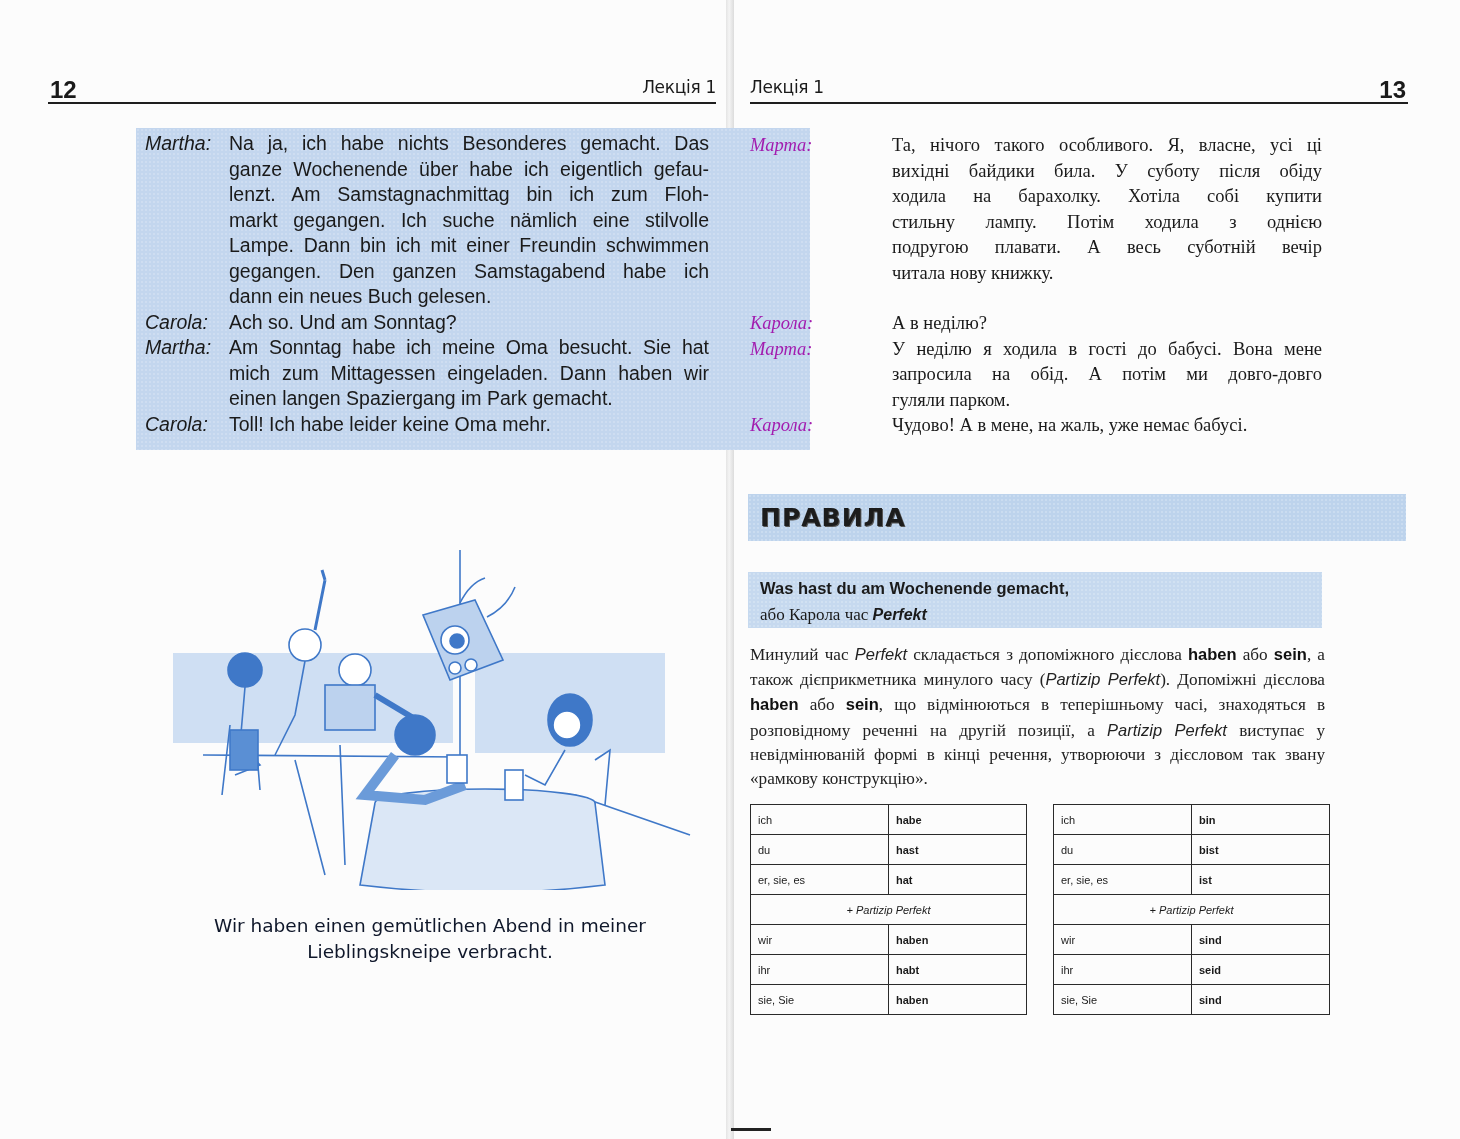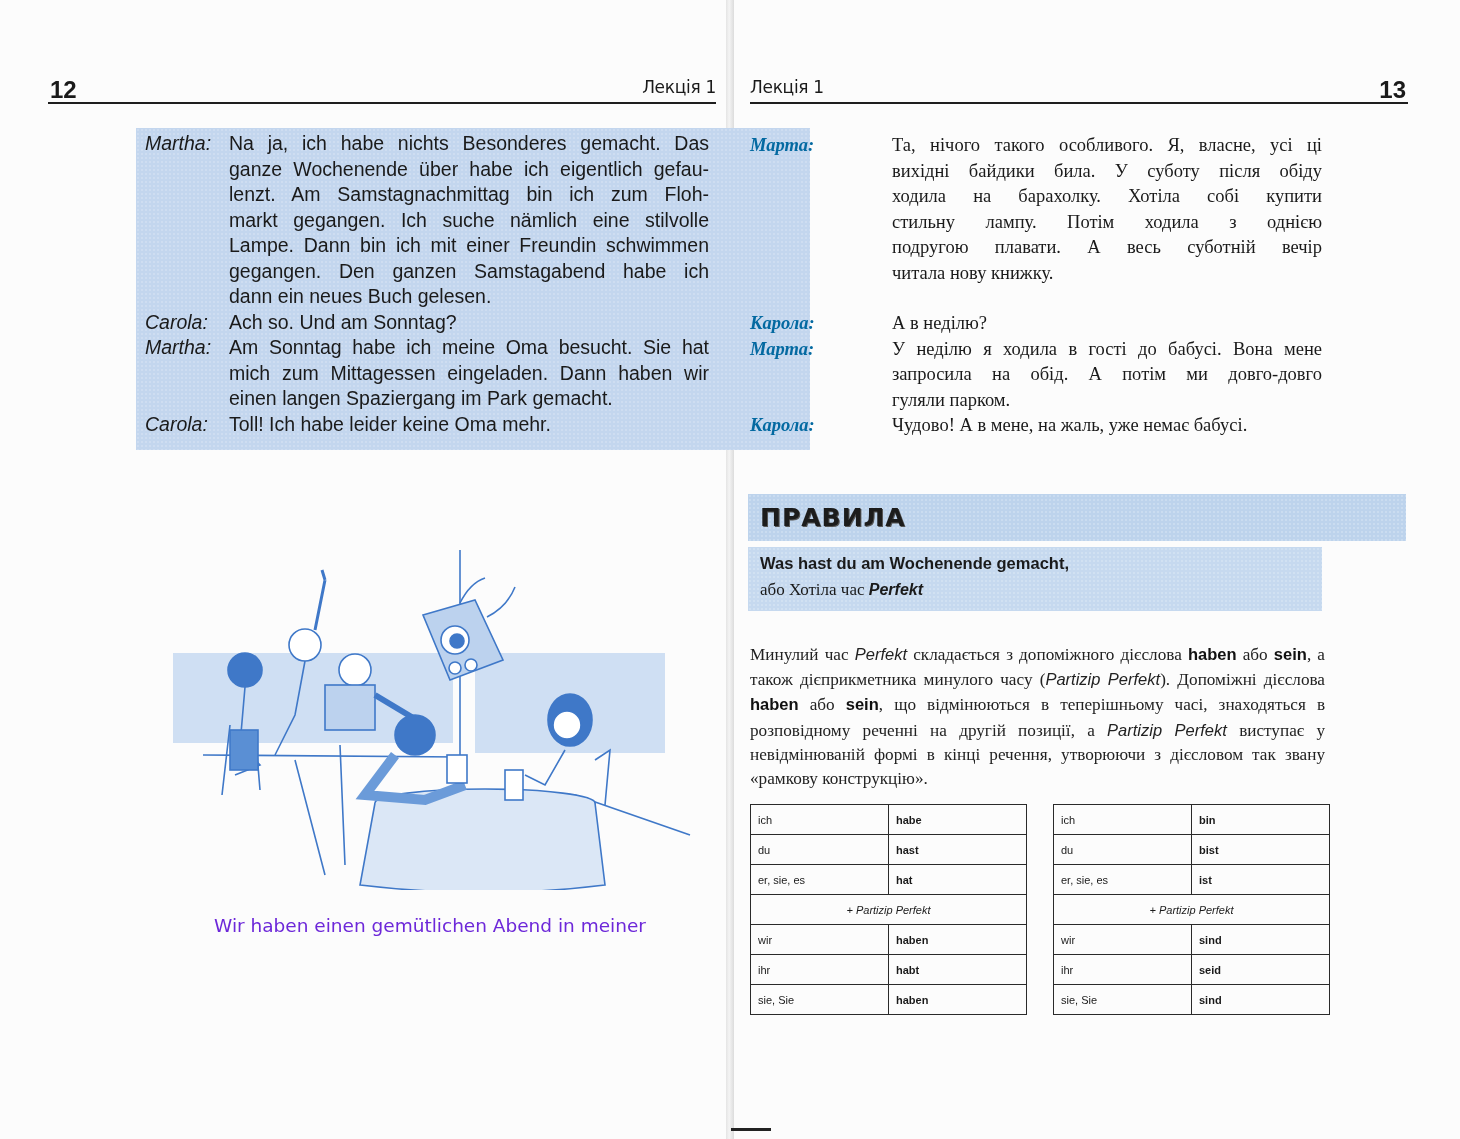--- a/index.html
+++ b/index.html
@@ -32,38 +32,38 @@
       background-size: 4px 4px;
     }
     .dl-line { position: absolute; left: 0; font-size: 19.5px; line-height: 25.5px; }
     .dl-speaker { position: absolute; left: 9px; width: 86px; font-style: italic; }
     .dl-text { position: absolute; left: 93px; width: 480px; text-align: justify; text-align-last: justify; }
     .dl-text.last { text-align-last: left; }
 
     
     .ua-dialog { position: absolute; left: 750px; top: 133px; width: 575px; font-family: "Liberation Serif", serif; font-size: 18.5px; line-height: 25.5px; }
     .ua-line { position: absolute; left: 0; width: 575px; }
-    .ua-speaker { position: absolute; left: 0; width: 140px; font-style: italic; color: #0369a1; font-weight: bold; }
+    .ua-speaker { position: absolute; left: 0; width: 140px; font-style: italic; color: #a21caf; }
     .ua-text { position: absolute; left: 142px; width: 430px; text-align: justify; text-align-last: justify; }
     .ua-text.last { text-align-last: left; }
 
     
     .rules-banner {
       position: absolute; left: 748px; top: 494px; width: 658px; height: 47px;
       background: #bdd3ec;
       background-image: radial-gradient(rgba(255,255,255,0.2) 1px, transparent 1px);
       background-size: 4px 4px;
     }
     .rules-title {
       position: absolute; left: 12px; top: 9px; font-family: "DejaVu Sans", sans-serif; font-weight: bold; font-size: 25px;
       color: #1c1c1c; letter-spacing: 1px;
       text-shadow: 1px 1px 0 #555;
     }
     .sub-banner {
-      position: absolute; left: 748px; top: 547px; width: 574px; height: 64px;
+      position: absolute; left: 748px; top: 572px; width: 574px; height: 56px;
       background: #c6d9ef;
       background-image: radial-gradient(rgba(255,255,255,0.2) 1px, transparent 1px);
       background-size: 4px 4px;
     }
     .sub-l1 { position: absolute; left: 12px; top: 7px; font-weight: bold; font-size: 16.5px; }
     .sub-l2 { position: absolute; left: 12px; top: 33px; font-family: "Liberation Serif", serif; font-size: 17px; }
     .sub-l2 i { font-family: "Liberation Sans", sans-serif; font-weight: bold; font-style: italic; font-size: 16px; }
 
     .explain {
       position: absolute; left: 750px; top: 642px; width: 575px;
@@ -80,21 +80,21 @@
     .conj td.pron { width: 130px; }
     .conj td.verb { width: 130px; font-weight: bold; }
     .conj td.span { text-align: center; font-style: italic; padding: 0; }
     .conj-haben { left: 750px; }
     .conj-sein { left: 1053px; }
 
     
     .illustration { position: absolute; left: 165px; top: 545px; width: 530px; height: 345px; }
     .caption {
       position: absolute; left: 180px; top: 913px; width: 500px; text-align: center;
-      font-family: "DejaVu Sans", sans-serif; font-size: 18.5px; line-height: 26px; color: #6d28d9;
+      font-family: "DejaVu Sans", sans-serif; font-size: 18.5px; line-height: 26px; color: #0f172a;
     }
     .bottom-mark { position: absolute; left: 731px; top: 1128px; width: 40px; height: 3px; background: #222; }
   </style>
 </head>
 <body>
 
 <div class="page page-left"></div>
 <div class="page page-right"></div>
 <div class="gutter"></div>
 
@@ -205,20 +205,21 @@
       <path d="M430,215 L445,205 L440,260"></path>
     </g>
     <g>
       <path d="M130,215 L160,330 M175,200 L180,320"></path>
     </g>
   </g>
 </svg>
 
 <div class="caption">
   <div>Wir haben einen gemütlichen Abend in meiner</div>
+  <div>Lieblingskneipe verbracht.</div>
 </div>
 
 <div class="running-head rh-right">
   <span class="chapter">Лекція 1</span>
   <span class="page-num">13</span>
 </div>
 
 <div class="ua-dialog">
   <div class="ua-line" style="top:0px">
     <span class="ua-speaker">Марта:</span>
@@ -259,21 +260,21 @@
     <span class="ua-text last">Чудово! А в мене, на жаль, уже немає бабусі.</span>
   </div>
 </div>
 
 <div class="rules-banner">
   <span class="rules-title">ПРАВИЛА</span>
 </div>
 
 <div class="sub-banner">
   <div class="sub-l1">Was hast du am Wochenende gemacht,</div>
-  <div class="sub-l2"><span>або Хотіла час </span><i>Perfekt</i></div>
+  <div class="sub-l2"><span>або Карола час </span><i>Perfekt</i></div>
 </div>
 
 <div class="explain"><span>Минулий час </span><i class="de">Perfekt</i><span> складається з допоміжного дієслова </span><b class="de">haben</b><span> або </span><b class="de">sein</b><span>, а також дієприкметника минулого часу (</span><i class="de">Partizip Perfekt</i><span>). Допоміжні дієслова </span><b class="de">haben</b><span> або </span><b class="de">sein</b><span>, що відмінюються в теперішньому часі, знаходяться в розповідному реченні на другій позиції, а </span><i class="de">Partizip Perfekt</i><span> виступає у невідмінюваній формі в кінці речення, утворюючи з дієсловом так звану «рамкову конструкцію».</span></div>
 
 <table class="conj conj-haben">
   <tbody>
       <tr>
         <td class="pron">ich</td>
         <td class="verb">habe</td>
       </tr>

